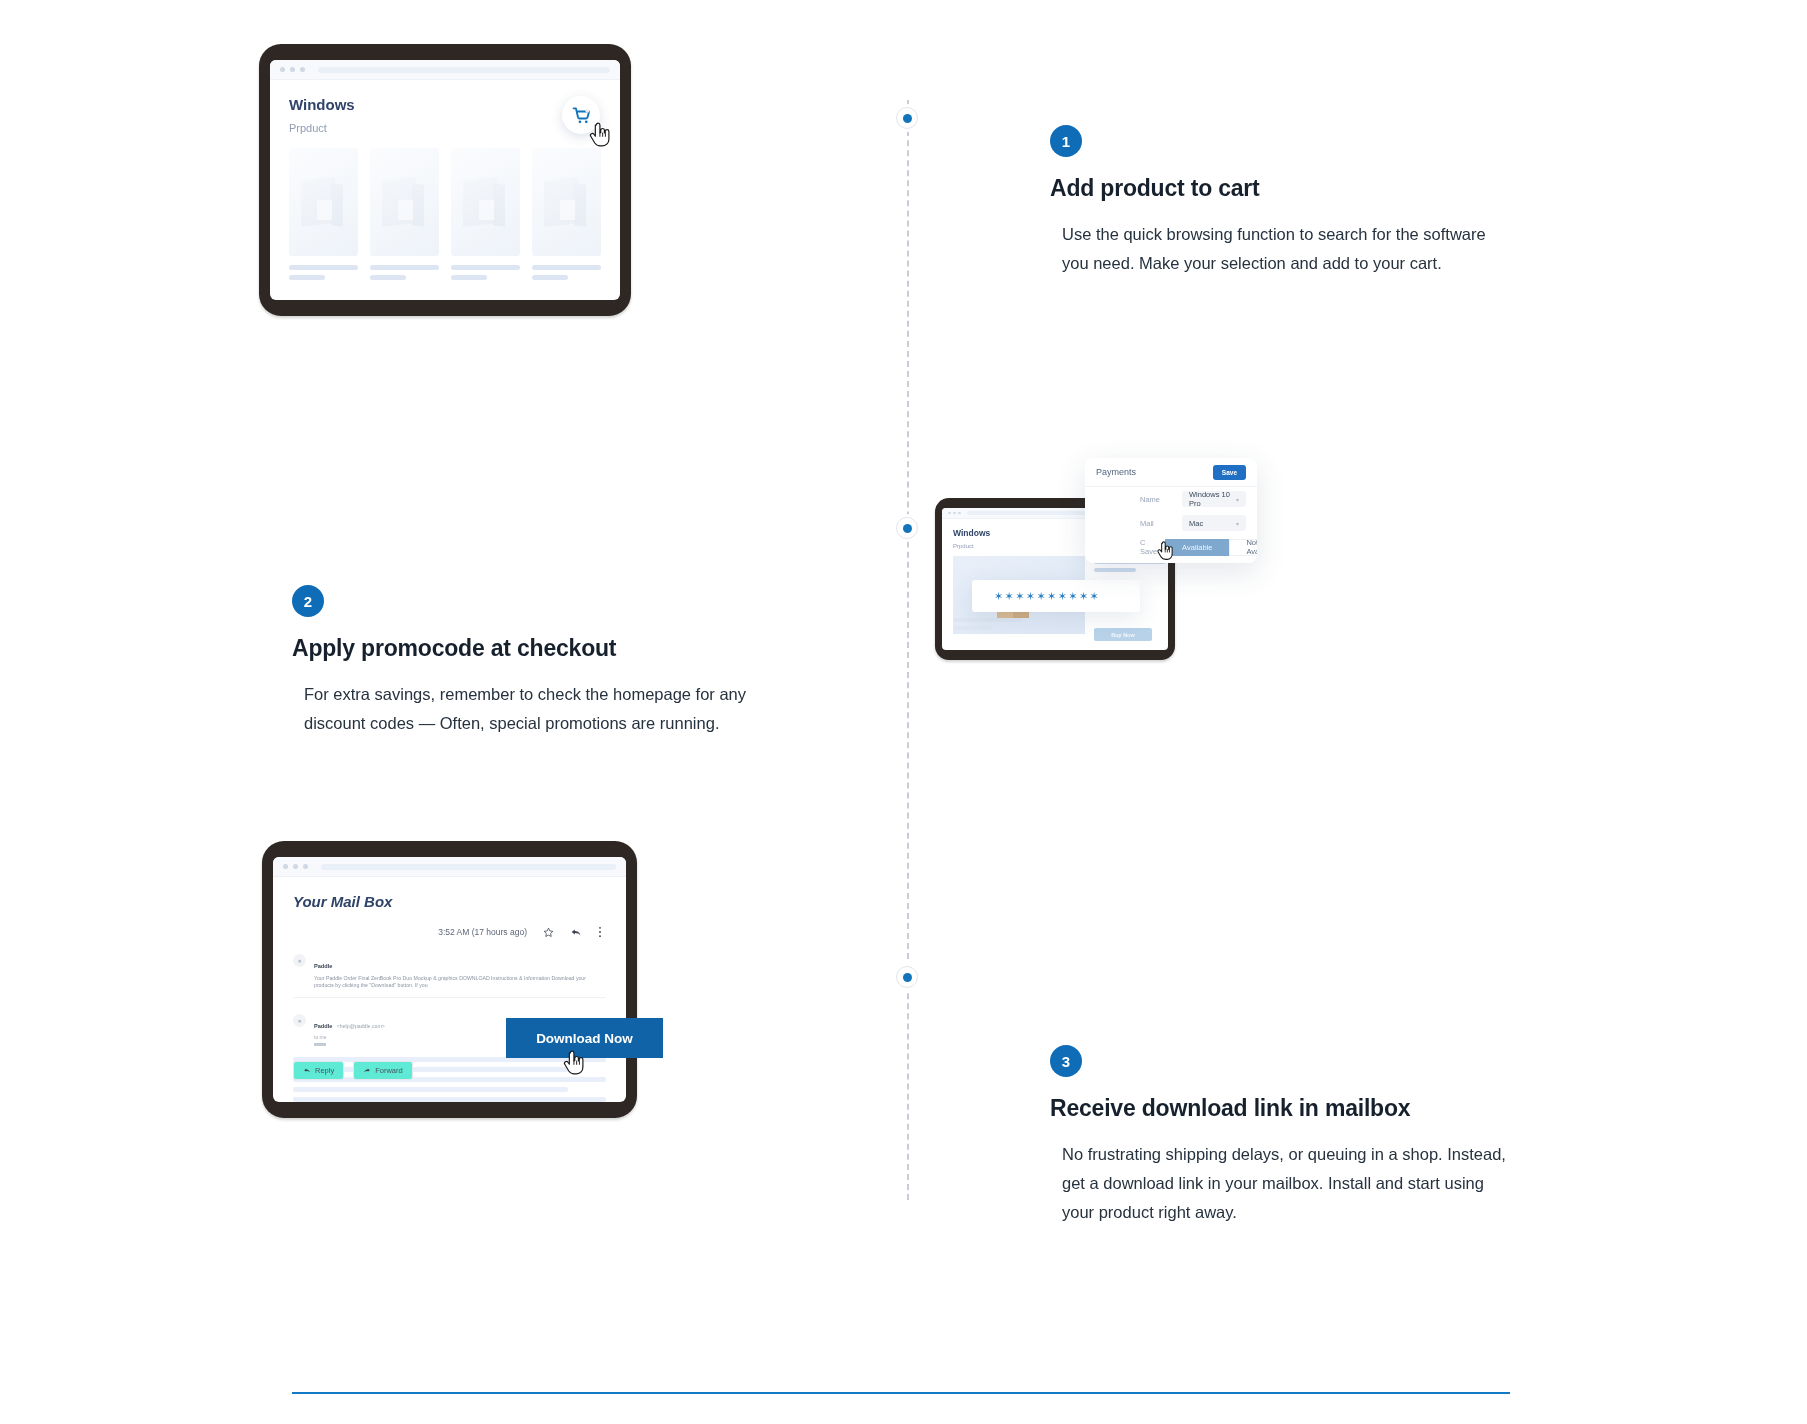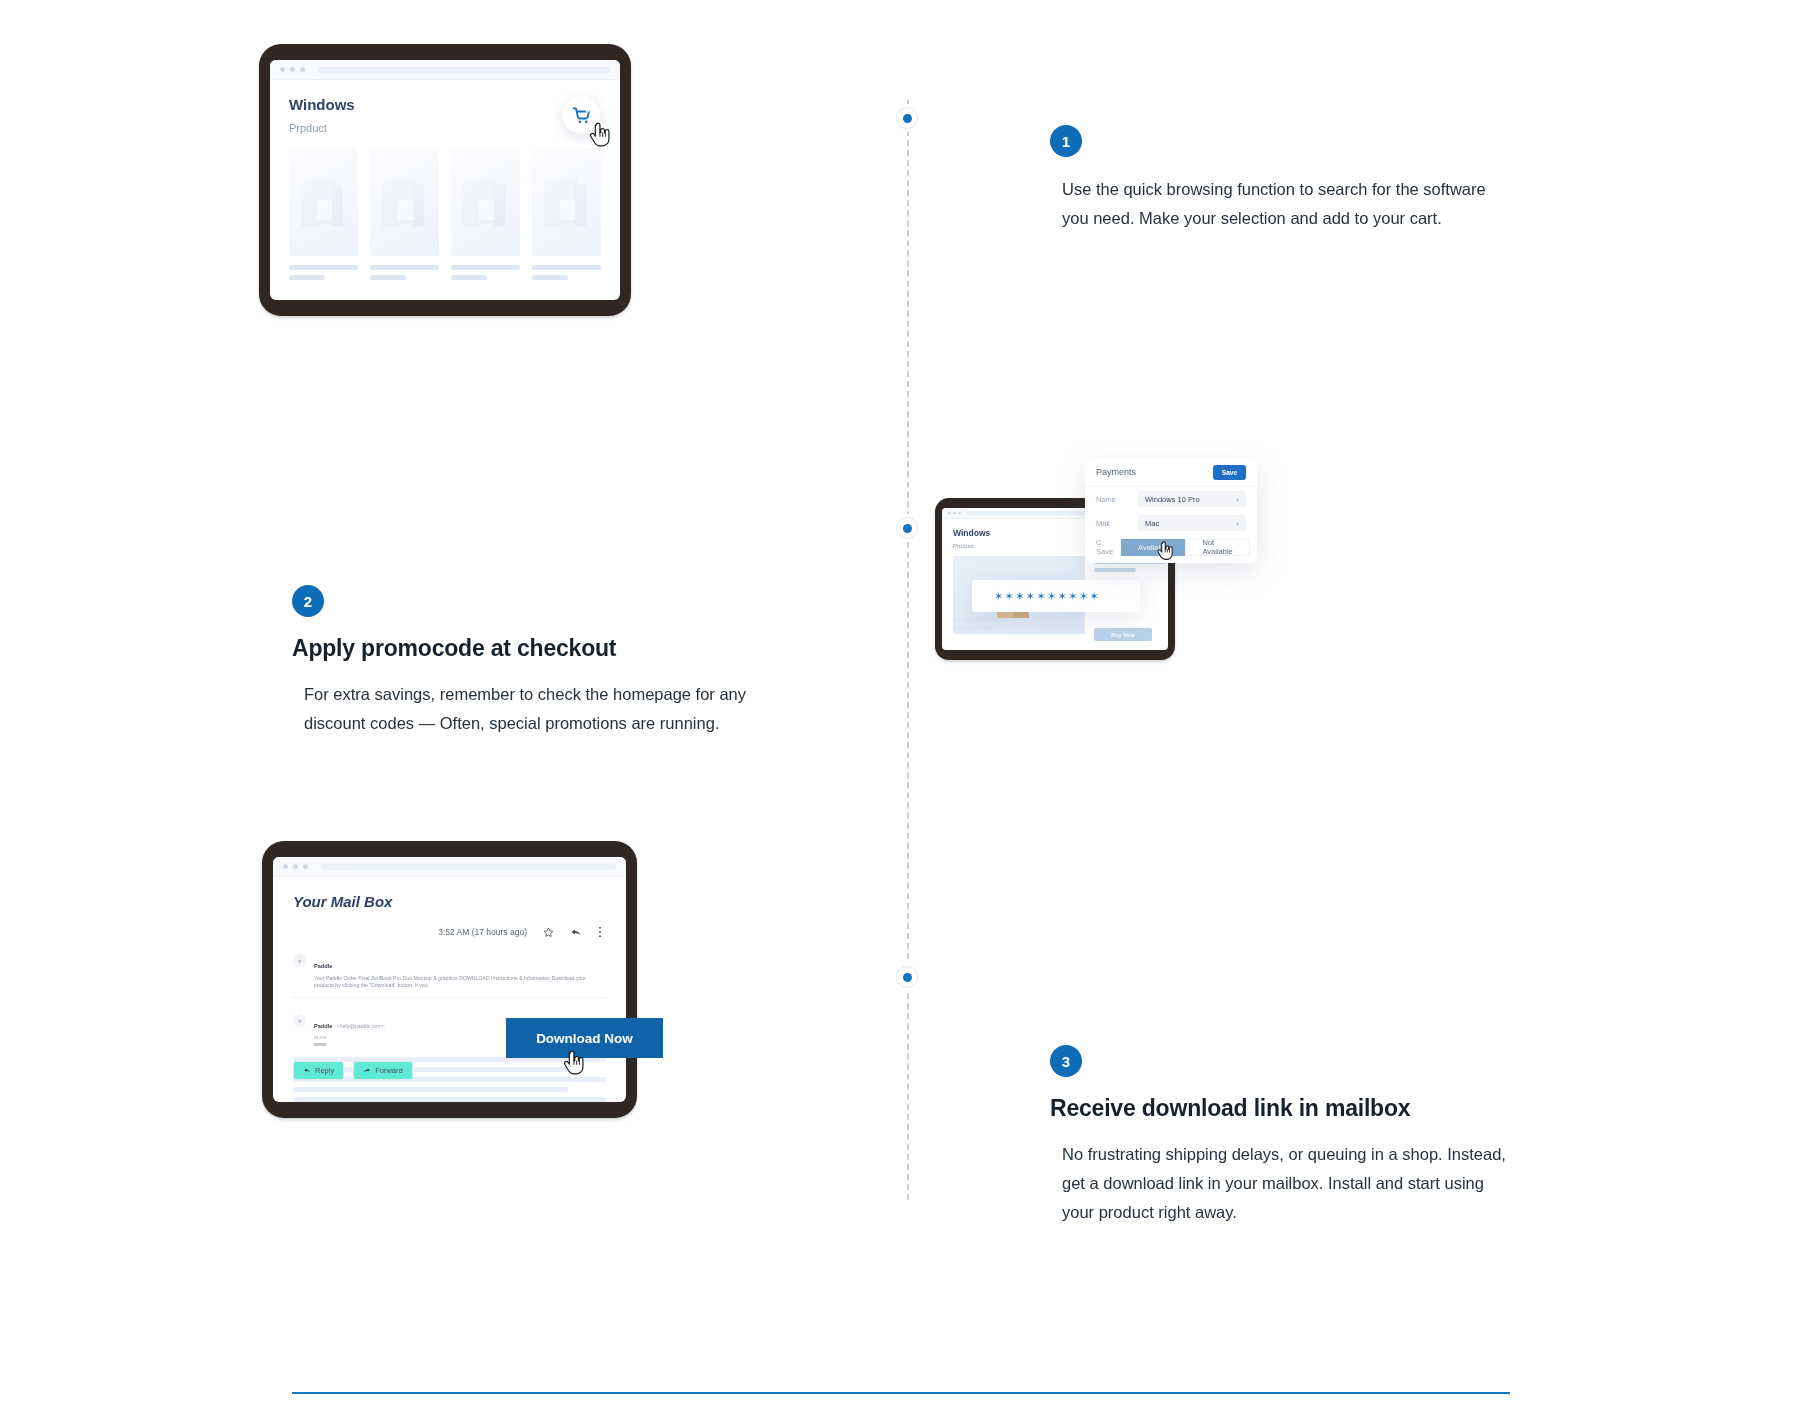--- a/index.html
+++ b/index.html
@@ -164,21 +164,21 @@
   .pay-head {
     height:29px; display:flex; align-items:center; justify-content:space-between;
     padding:0 11px; border-bottom:1px solid #f0f2f6;
   }
   .pay-head .t { font-size:9px; color:#54657d; }
   .pay-save {
     background:#1f6fc4; color:#fff; font-size:6.5px; font-weight:bold;
     border-radius:3px; padding:4px 9px;
   }
   .pay-row { display:flex; align-items:center; padding:0 11px; height:24px; gap:8px; }
-  .pay-row .lbl { font-size:7.5px; color:#9aa6b8; width:34px; }
+  .pay-row .lbl { font-size:7.5px; color:#9aa6b8; width:34px;margin-left:44px; }
   .pay-sel {
     flex:1; background:#f2f4f7; border-radius:3px; height:16px;
     display:flex; align-items:center; justify-content:space-between;
     padding:0 7px; font-size:7.5px; color:#3d4a5c;
   }
   .pay-sel .caret { color:#b3bcc9; font-size:6px; }
   .seg { flex:1; display:flex; height:17px; }
   .seg .opt {
     display:flex; align-items:center; justify-content:center;
     font-size:7.5px; padding:0 16px; border:1px solid #edeff3;
@@ -318,20 +318,21 @@
           </div>
           <div class="bar-lg"></div>
           <div class="bar-sm"></div>
         </div>
       </div>
     </div>
   </div>
 
   <div class="step-text" id="text1">
     <div class="badge">1</div>
+    <h2 class="step-title">Add product to cart</h2>
     <p class="step-body">Use the quick browsing function to search for the software you need. Make your selection and add to your cart.</p>
   </div>
 
   <div class="step-text" id="text2">
     <div class="badge">2</div>
     <h2 class="step-title">Apply promocode at checkout</h2>
     <p class="step-body">For extra savings, remember to check the homepage for any discount codes — Often, special promotions are running.</p>
   </div>
 
   <div id="group2">

